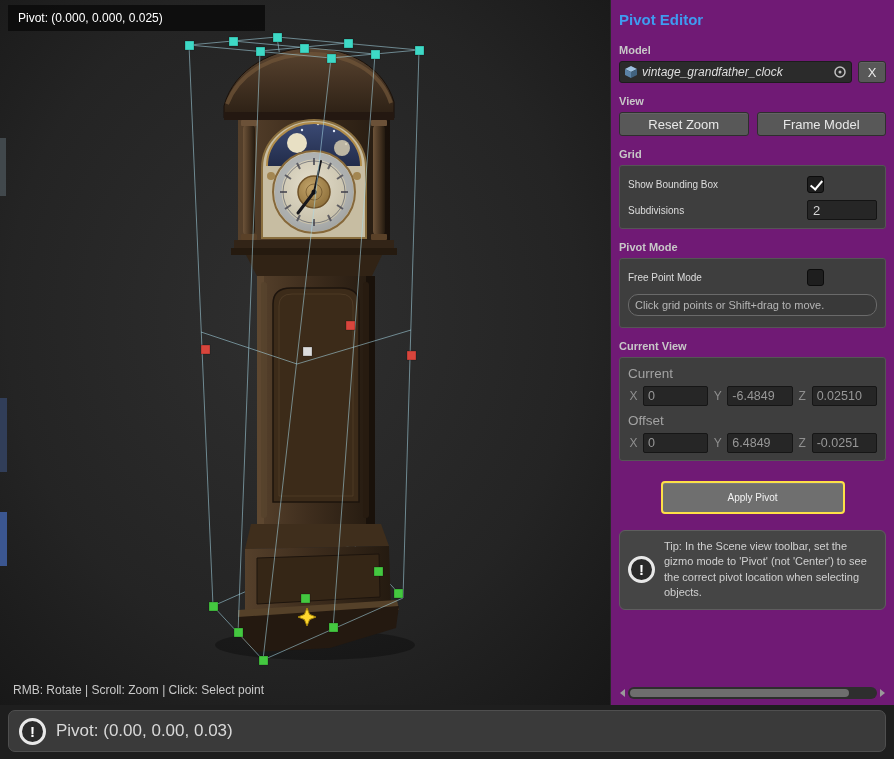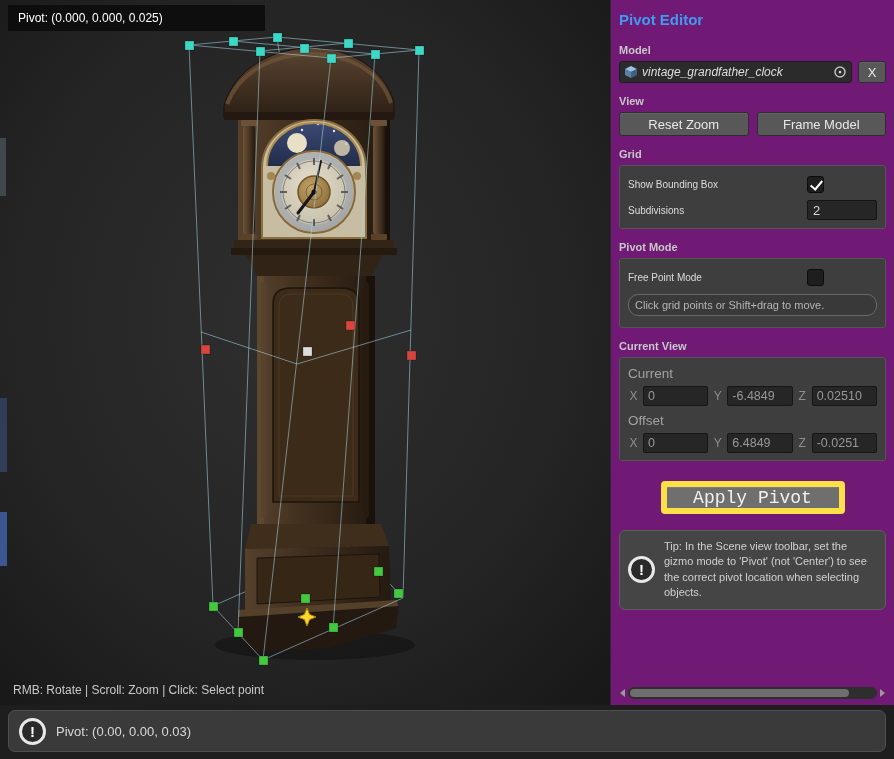--- a/index.html
+++ b/index.html
@@ -36,35 +36,35 @@
   .grow .lbl { flex:1; font-size:10px; color:#dcdcdc; }
   .ctrl { width:70px; display:flex; align-items:center; }
   .checkbox { width:17px; height:17px; background:#1e1e1e; border:1px solid #0c0c0c; border-radius:3px; position:relative; cursor:pointer; }
   .checkbox.checked::after { content:""; position:absolute; left:5px; top:1px; width:5px; height:10px; border-right:2px solid #fff; border-bottom:2px solid #fff; transform:rotate(40deg); }
   .num-input { width:100%; height:20px; background:#262626; border:1px solid #141414; color:#d6d6d6; font-size:13px; padding:0 5px; border-radius:2px; font-family:inherit; }
   .helpbox { margin:4px 0 6px; border:1px solid #6a6a6a; background:#393939; border-radius:10px; padding:4px 6px; font-size:11px; color:#b5b5b5; white-space:nowrap; overflow:hidden; }
   .sub-label { font-size:13.5px; color:#a2a2a2; margin:3px 0 5px; }
   .axis-row { display:flex; align-items:center; gap:4px; margin-bottom:7px; }
   .axis-lbl { font-size:12px; color:#8f8f8f; width:11px; text-align:center; }
   .axis-input { flex:1; min-width:0; height:20px; background:#262626; border:1px solid #161616; color:#979797; font-size:12.5px; padding:0 4px; border-radius:2px; font-family:inherit; overflow:hidden; }
-  .apply-btn { display:block; margin:20px auto 16px; width:184px; height:33px; background:#6f6f6f; border:6px solid #fde047; border-radius:4px; color:#f2f2f2; font-size:18px; font-family:Liberation Mono, monospace; cursor:pointer; box-shadow:inset 0 1px 0 rgba(255,255,255,.1); }
+  .apply-btn { display:block; margin:20px auto 16px; width:184px; height:33px; background:#6f6f6f; border:2px solid #fde047; border-radius:4px; color:#f2f2f2; font-size:10px; font-family:Liberation Sans, sans-serif; cursor:pointer; box-shadow:inset 0 1px 0 rgba(255,255,255,.1); }
   .tipbox { display:flex; gap:9px; border:1px solid #5e5e5e; background:#454545; border-radius:6px; padding:8px; align-items:center; }
   .warn-circle { width:27px; height:27px; min-width:27px; border-radius:50%; border:3px solid #e8e8e8; background:#2a2a2a; color:#fff; display:flex; align-items:center; justify-content:center; font-weight:bold; font-size:15px; }
   .tip-text { font-size:11px; line-height:1.4; color:#d0d0d0; }
   .hscroll { margin-top:auto; display:flex; align-items:center; gap:3px; height:14px; padding:0 1px; }
   .sb-arrow { width:0; height:0; border-top:4px solid transparent; border-bottom:4px solid transparent; cursor:pointer; }
   .sb-arrow.left { border-right:5px solid #9a9a9a; }
   .sb-arrow.right { border-left:5px solid #9a9a9a; }
   .sb-track { flex:1; height:12px; background:#2e2e2e; border-radius:6px; position:relative; }
   .sb-thumb { position:absolute; left:2px; right:28px; top:2px; bottom:2px; background:#6e6e6e; border-radius:5px; cursor:pointer; }
 
   
   .statusbar { grid-row:2; grid-column:1 / 3; background:#1e1e1e; padding:5px 8px 7px; }
   .status-pill { height:42px; background:#3a3a3a; border:1px solid #4f4f4f; border-radius:7px; display:flex; align-items:center; gap:10px; padding:0 10px; }
-  .status-text { font-size:13px; color:#d8d8d8; }
+  .status-text { font-size:17px; color:#d8d8d8; }
 </style>
 </head>
 <body>
 
 <div class="app">
 
   <div class="scene">
     <svg width="610" height="705" viewBox="0 0 610 705">
       <defs>
         <radialGradient id="gBg" cx="48%" cy="45%" r="78%">

